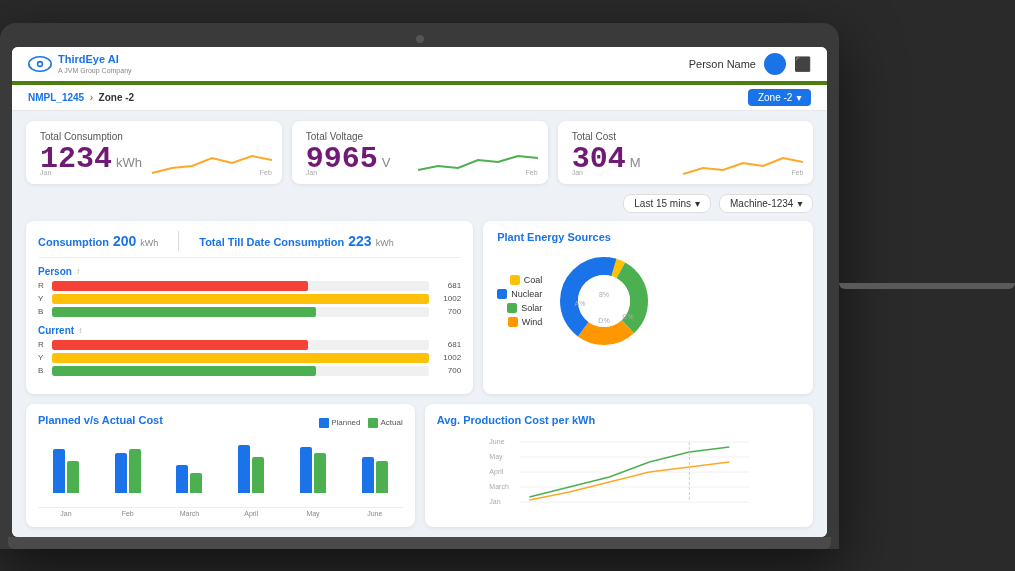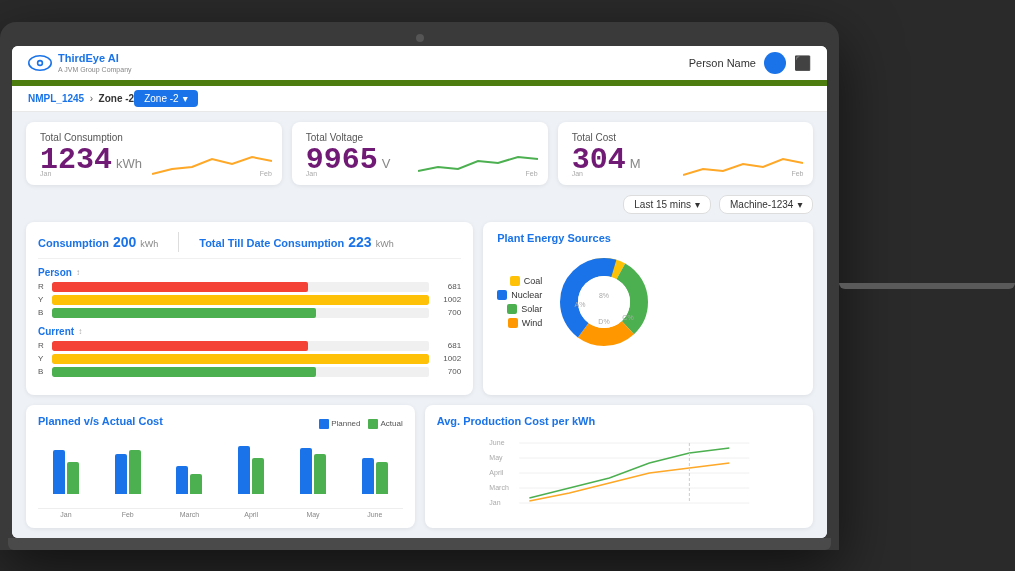--- a/index.html
+++ b/index.html
@@ -23,21 +23,21 @@
       border-radius: 6px;
       overflow: hidden;
       width: 100%;
     }
     .navbar {
       background: #fff;
       display: flex;
       align-items: center;
       justify-content: space-between;
       padding: 6px 16px;
-      border-bottom: 6px solid #4d7c0f;
+      border-bottom: 4px solid #4d7c0f;
     }
     .logo-area {
       display: flex;
       align-items: center;
       gap: 6px;
     }
     .logo-icon {
       width: 24px;
       height: 16px;
     }
@@ -69,20 +69,21 @@
     }
     .logout-icon {
       font-size: 14px;
       color: #555;
       cursor: pointer;
     }
     .breadcrumb-bar {
       background: #fff;
       display: flex;
       align-items: center;
+      justify-content: space-between;
       padding: 4px 16px;
       border-bottom: 1px solid #e8e8e8;
     }
     .breadcrumb {
       font-size: 10px;
       color: #555;
     }
     .breadcrumb span { color: #1a73e8; font-weight: 600; }
     .zone-dropdown {
       background: #1a73e8;

